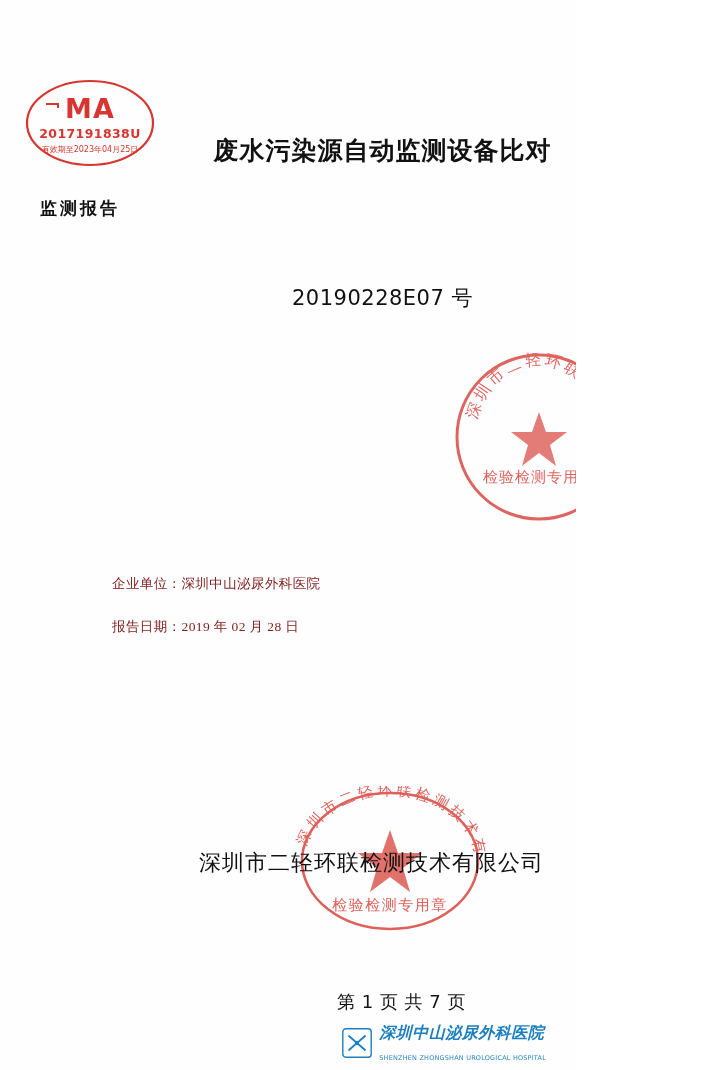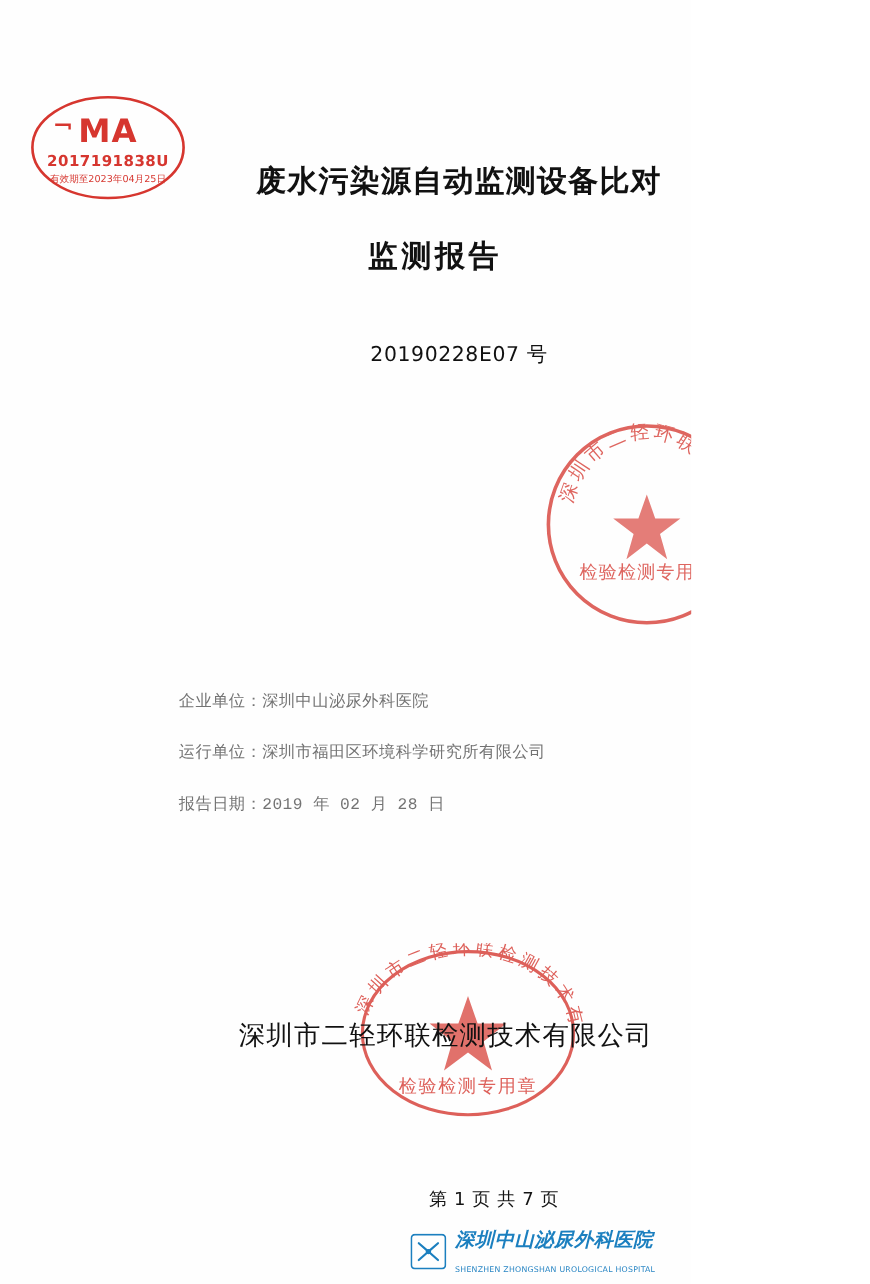--- a/index.html
+++ b/index.html
@@ -43,57 +43,56 @@
     font-weight: 600;
     letter-spacing: 1px;
     color: #111;
     margin-top: 24px;
   }
   .title-sub {
     position: absolute;
     left: 0;
     top: 197px;
     width: 725px;
-    text-align: center;
-    box-sizing: border-box;
-    font-family: "DejaVu Sans", "Liberation Sans", sans-serif;
-    font-size: 25px;
+    padding-left: 40px;
+    box-sizing: border-box;
+    font-family: "DejaVu Sans", "Liberation Sans", sans-serif;
+    font-size: 17px;
     font-weight: 600;
     letter-spacing: 3px;
     color: #111;
   }
   .report-no {
     position: absolute;
     left: 0;
     top: 284px;
     width: 725px;
     text-align: center;
     padding-left: 40px;
     box-sizing: border-box;
     font-family: "DejaVu Sans", "Liberation Sans", sans-serif;
-    font-size: 17px;
+    font-size: 21px;
     letter-spacing: 0.5px;
     color: #111;
   }
 
   
   .info-block {
     position: absolute;
     left: 112px;
     top: 575px;
     width: 520px;
   }
   .info-row {
-    font-family: Liberation Mono, monospace;
+    font-family: Liberation Serif, serif;
     font-size: 13.5px;
-    color: #737373;
+    color: #7f1d1d;
     margin-bottom: 25px;
     letter-spacing: 0.4px;
     white-space: nowrap;
-    margin-left: 37px;
   }
   .info-label { }
   .info-value { }
 
   
   .company-name {
     position: absolute;
     left: 0;
     top: 848px;
     width: 725px;
@@ -128,21 +127,21 @@
     height: 150px;
     opacity: 0.88;
   }
 
   
   .page-footer {
     position: absolute;
     right: 110px;
     top: 990px;
     font-family: "DejaVu Sans", "Liberation Sans", sans-serif;
-    font-size: 15px;
+    font-size: 18px;
     color: #141414;
     letter-spacing: 0.5px;
   }
 
   
   .hospital-logo {
     position: absolute;
     right: 30px;
     top: 1025px;
     display: flex;
@@ -206,23 +205,20 @@
       <text x="95" y="140" text-anchor="middle" font-family="DejaVu Sans, sans-serif" font-size="15" fill="#d94b44" letter-spacing="1">检验检测专用章</text>
       <path d="M95 70 l7 20 h21 l-17 13 6 21 -17-13 -17 13 6-21 -17-13 h21 z" fill="#d94b44" opacity="0.85"></path>
     </svg>
   </div>
 
   <div class="info-block">
     <div class="info-row">
       <span class="info-label">企业单位：</span><span class="info-value">深圳中山泌尿外科医院</span>
     </div>
     <div class="info-row">
-      <span class="info-label">运行单位：</span><span class="info-value">深圳市福田区环境科学研究所有限公司</span>
-    </div>
-    <div class="info-row">
       <span class="info-label">报告日期：</span><span class="info-value">2019 年 02 月 28 日</span>
     </div>
   </div>
 
   <div class="seal seal-center">
     <svg width="200" height="150" viewBox="0 0 200 150" xmlns="http://www.w3.org/2000/svg">
       <ellipse cx="100" cy="75" rx="88" ry="68" fill="none" stroke="#d94b44" stroke-width="2.6"></ellipse>
       <defs>
         <path id="arcC" d="M 100 9 m -86 66 a 86 66 0 1 1 172 0" fill="none"></path>
       </defs>

